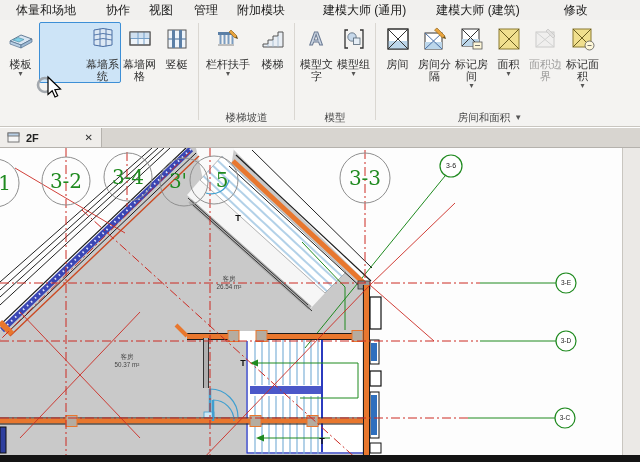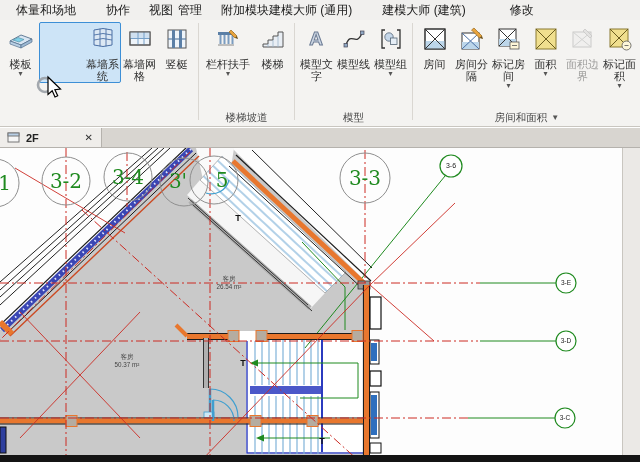--- a/index.html
+++ b/index.html
@@ -2,22 +2,22 @@
 <html style="--grid-red: #cc2a22; --grid-green: #1f8a1f; --wall-orange: #e8772e; --curtain-blue: #3a46b4; --tread-blue: #7fb2d9; --stair-blue: #2b3bbf; --floor-gray: #c9c9c9; --door-cyan: #3f9fd0; --area-yellow: #f0df8e; --hover-blue: #cde4f7; --hover-border: #3d8fd6;"><head>
 <meta charset="utf-8">
 <style>
   html,body{margin:0;padding:0;background:#888;}
   .app{position:relative;width:640px;height:462px;font-family:"Liberation Sans","DejaVu Sans",sans-serif;
        background:#fff;overflow:hidden;}
   
   .menubar{position:absolute;top:0;left:0;right:0;height:20px;background:#f1f0ee;display:flex;
            align-items:center;font-size:12px;color:#1a1a1a;padding-left:16px;box-sizing:border-box;}
   .menubar span{cursor:default;white-space:nowrap;}
-  .m0{margin-right:30px}.m1{margin-right:19px}.m2{margin-right:5px}.m3{margin-right:19px}
-  .m4{}.m5{margin-right:30px}.m6{margin-right:44px}
+  .m0{margin-right:30px}.m1{margin-right:19px}.m2{margin-right:21px}.m3{margin-right:19px}
+  .m4{margin-right:38px}.m5{margin-right:30px}.m6{margin-right:44px}
   
   .ribbon{position:absolute;top:20px;left:0;right:0;height:107px;background:#f4f3f1;
           border-bottom:1px solid #c9c6c0;display:flex;box-sizing:border-box;}
   .rgroup{display:flex;flex-direction:column;padding:2px 2px 0;}
   .rbtns{display:flex;flex:1;align-items:flex-start;}
   .glabel{height:16px;font-size:10.5px;color:#4a4a4a;display:flex;align-items:center;justify-content:center;gap:4px;}
   .rb{width:35px;display:flex;flex-direction:column;align-items:center;padding-top:3px;
       border:1px solid transparent;border-radius:2px;font-size:11px;line-height:12px;color:#2f2f2f;
       text-align:center;cursor:default;}
   .rb.wide{width:50px;}
@@ -136,28 +136,20 @@
     <div class="rgroup">
       <div class="rbtns">
         <div class="rb">
           <svg width="26" height="26" viewBox="0 0 26 26">
             <text x="12" y="19" text-anchor="middle" font-size="19" font-weight="bold" fill="#cdd7e4" stroke="#6b7b94" stroke-width="1">A</text>
           </svg>
           <span class="lab">模型文字</span>
         </div>
         <div class="rb">
           <svg width="26" height="26" viewBox="0 0 26 26">
-            <path d="M5,19 C10,4 15,22 21,7" stroke="#333" stroke-width="1.3" fill="none"></path>
-            <rect x="3" y="17.5" width="3.5" height="3.5" fill="#8fa8c4" stroke="#445" stroke-width="0.7"></rect>
-            <rect x="19.5" y="5" width="3.5" height="3.5" fill="#8fa8c4" stroke="#445" stroke-width="0.7"></rect>
-          </svg>
-          <span class="lab">模型线</span>
-        </div>
-        <div class="rb">
-          <svg width="26" height="26" viewBox="0 0 26 26">
             <path d="M7,4 H4 V22 H7" stroke="#333" stroke-width="1.3" fill="none"></path>
             <path d="M19,4 H22 V22 H19" stroke="#333" stroke-width="1.3" fill="none"></path>
             <circle cx="11" cy="11" r="4.2" fill="#c6d8ea" stroke="#567" stroke-width="0.8"></circle>
             <rect x="12.5" y="12" width="6.5" height="6.5" fill="#e6eef6" stroke="#567" stroke-width="0.8"></rect>
           </svg>
           <span class="lab">模型组</span>
           <span class="darr">▾</span>
         </div>
       </div>
       <div class="glabel">模型</div>

